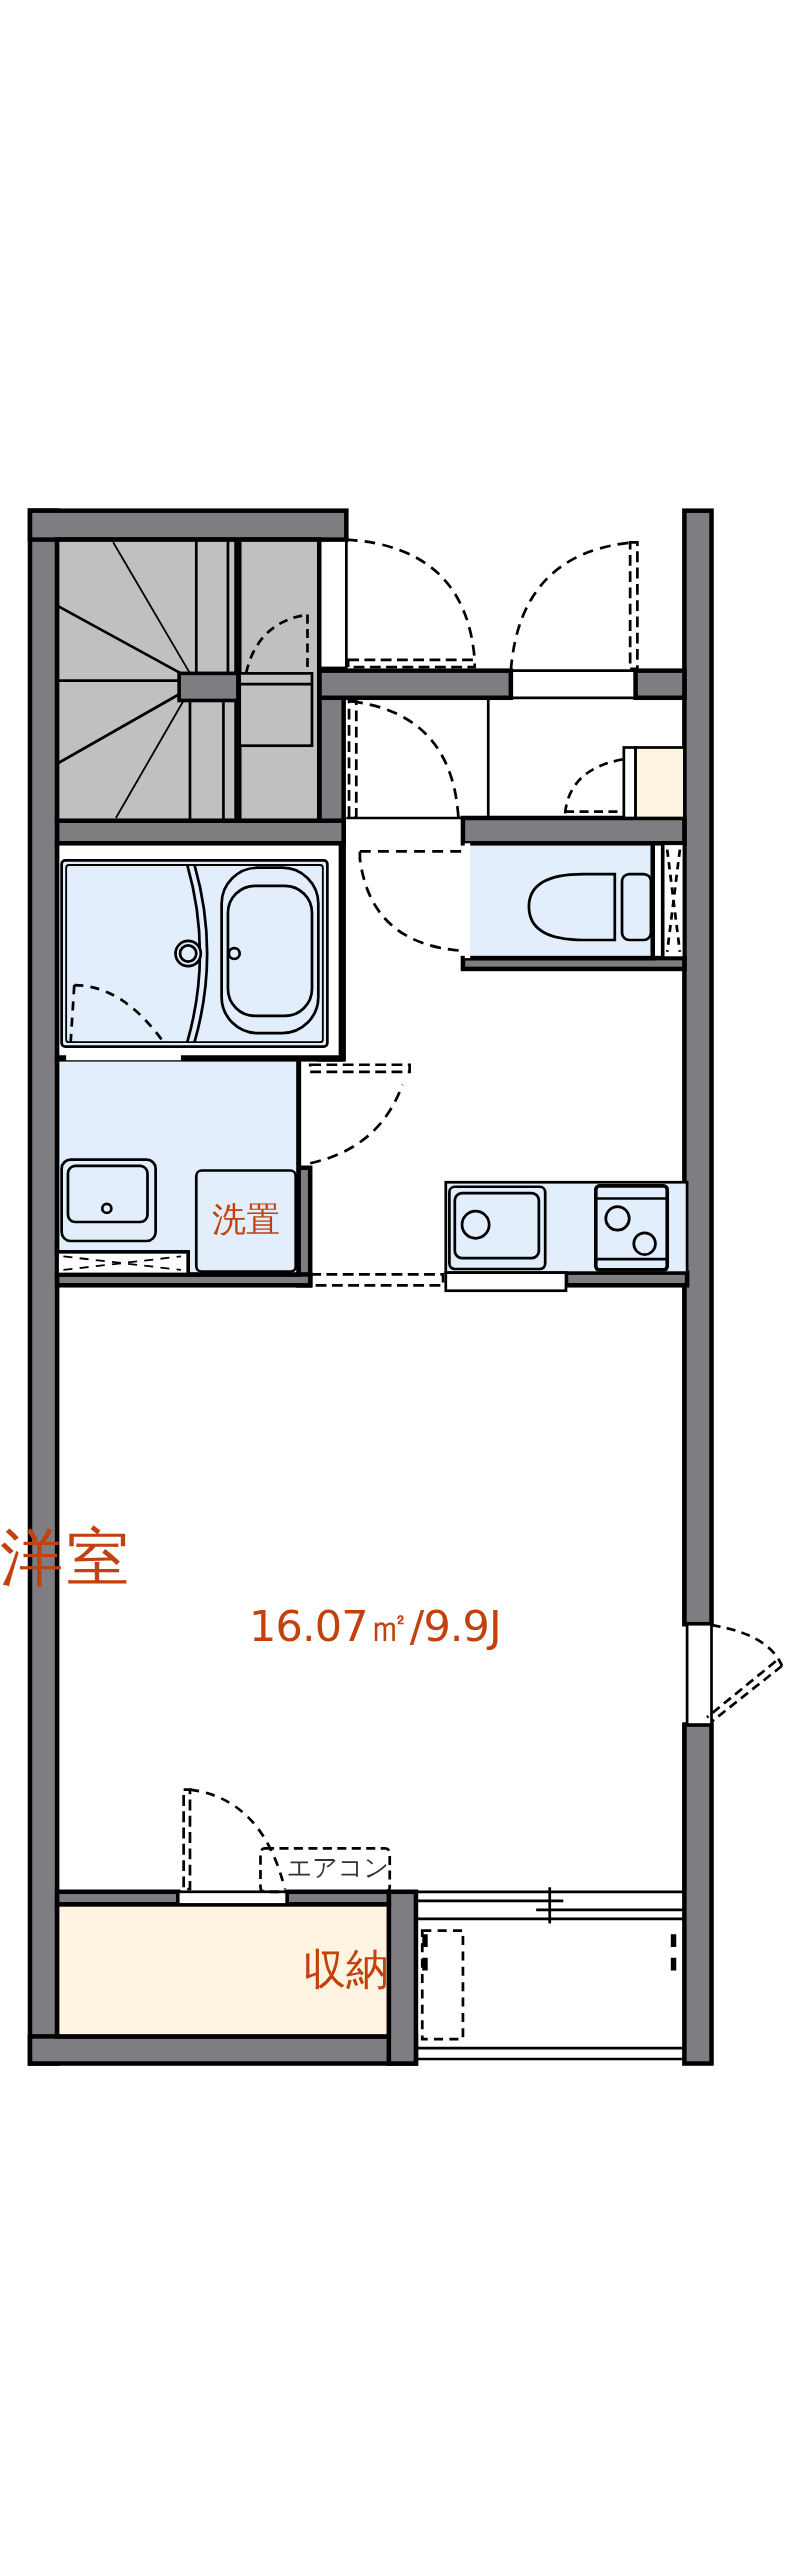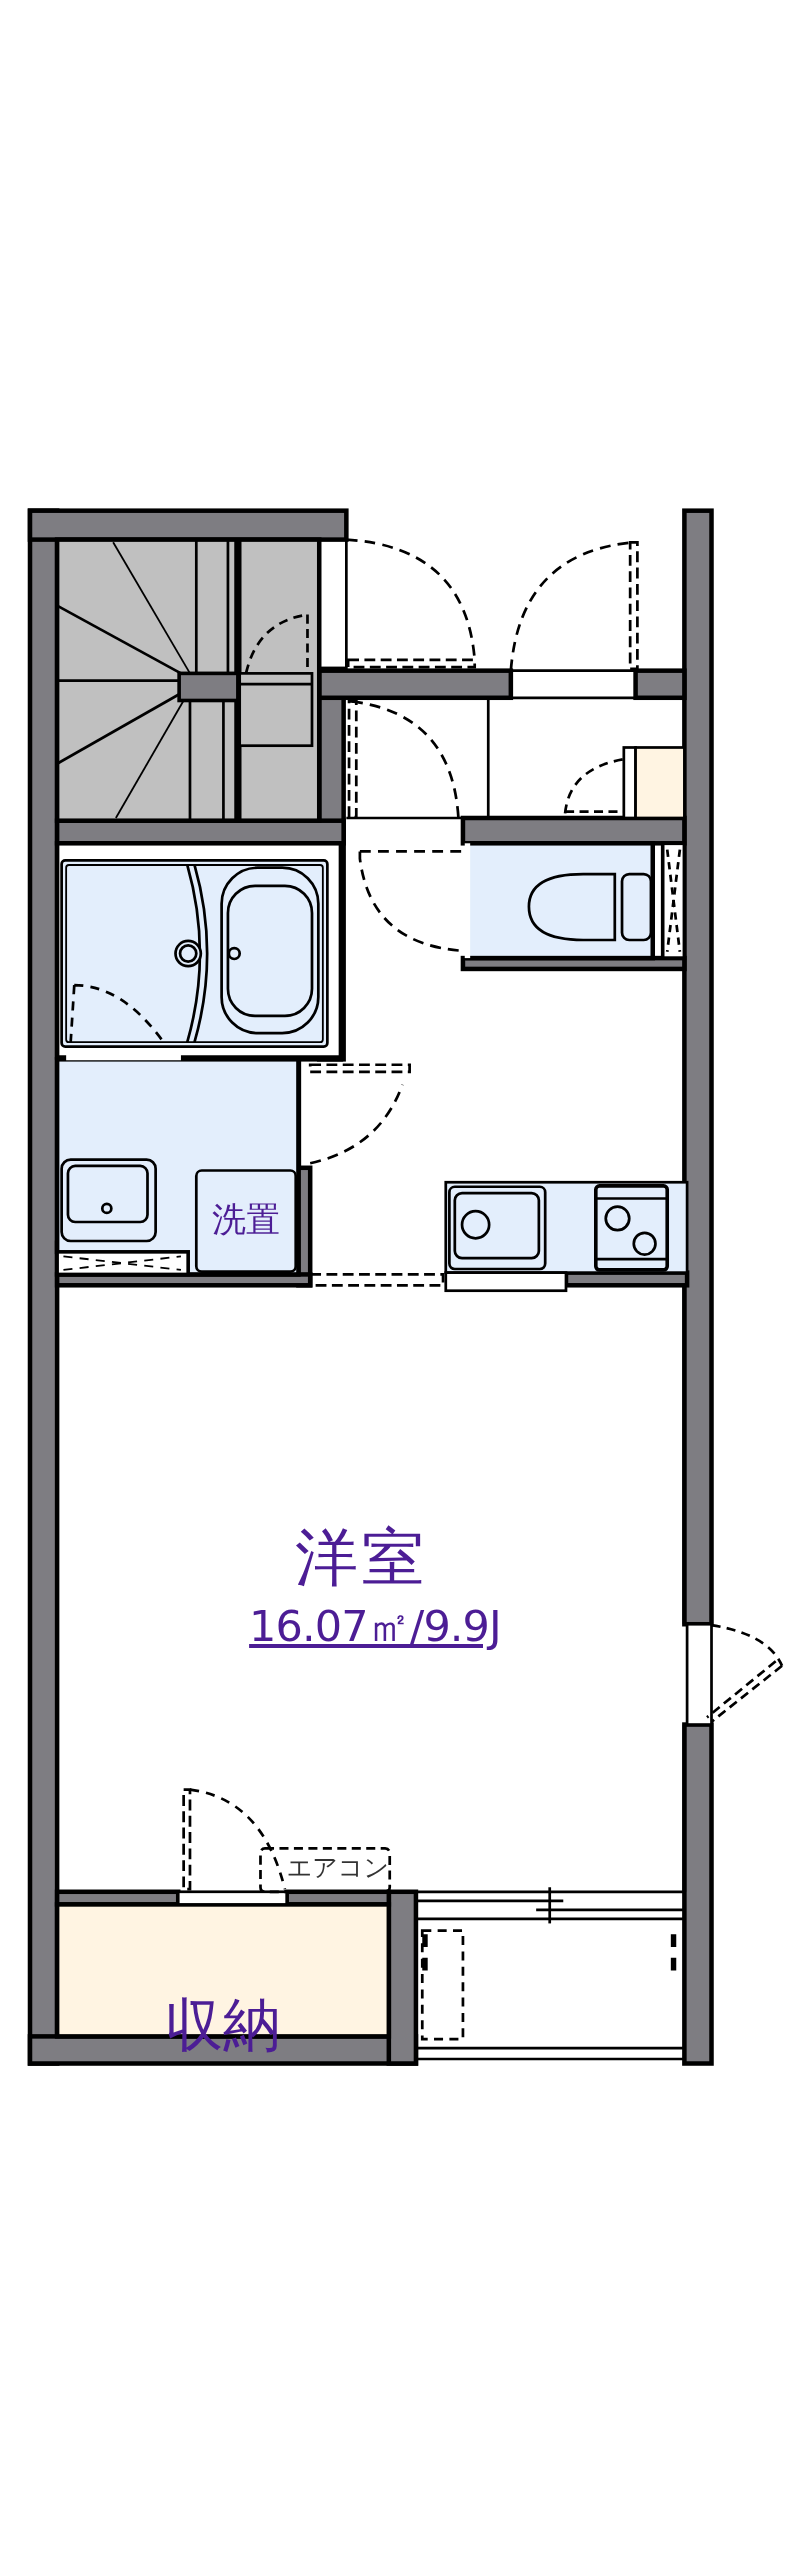--- a/index.html
+++ b/index.html
@@ -1,22 +1,22 @@
 <!DOCTYPE html>
 <html style="font-size:14.5px"><head>
 <meta charset="utf-8">
 <style>
   html, body { margin:0; padding:0; background:#ffffff; }
   body { width:812px; height:2576px; position:relative; overflow:hidden; }
   .plan { position:absolute; left:0; top:0; width:812px; height:2576px; }
-  .lbl { position:absolute; font-family:"DejaVu Sans","Liberation Sans",sans-serif; color:#4c1d95; white-space:nowrap; line-height:1; }
-  .room-title { left:0; width:723px; text-align:center; top:1526px; font-size:63px; letter-spacing:3.6px; }
-  .room-area { left:0; width:750px; text-align:center; top:1605px; font-size:43px; letter-spacing:-0.9px;text-decoration:underline; }
+  .lbl { position:absolute; font-family:"DejaVu Sans","Liberation Sans",sans-serif; color:#c2410c; white-space:nowrap; line-height:1; }
+  .room-title { left:0; width:723px; top:1526px; font-size:63px; letter-spacing:3.6px; }
+  .room-area { left:0; width:750px; text-align:center; top:1605px; font-size:43px; letter-spacing:-0.9px; }
   .wash-label { left:199px; top:1202px; width:94px; text-align:center; font-size:34px; }
-  .storage-label { left:57px; top:1948px; width:332px; text-align:center; font-size:58px;margin-top:48px; }
+  .storage-label { left:57px; top:1948px; width:332px; text-align:right; font-size:43px; }
   .aircon-label { left:262px; top:1855px; width:127px; text-align:right; font-size:25px; color:#333; }
 </style>
 </head>
 <body>
 
 <svg class="plan" viewBox="0 0 898 2850" xmlns="http://www.w3.org/2000/svg">
 
   <g fill="#7e7d82" stroke="#000" stroke-width="5">
 
     <rect x="33" y="565" width="30" height="1718"></rect>

